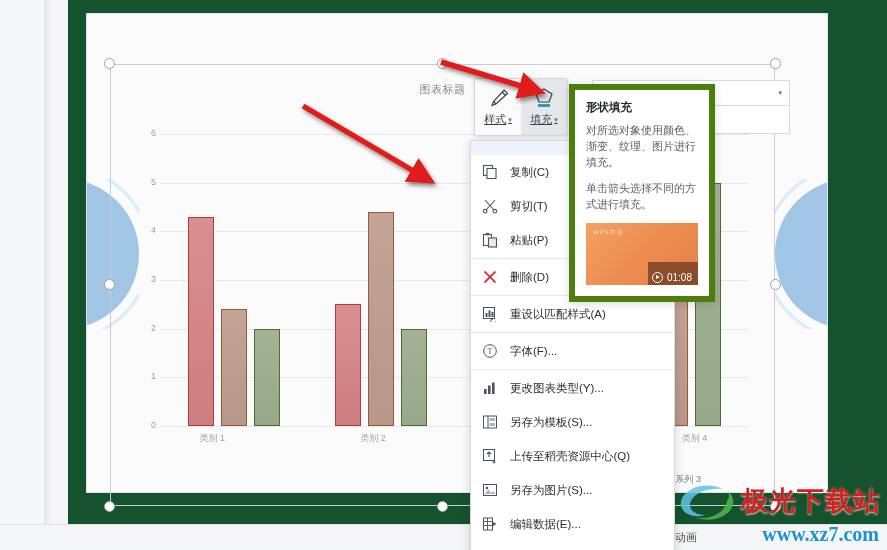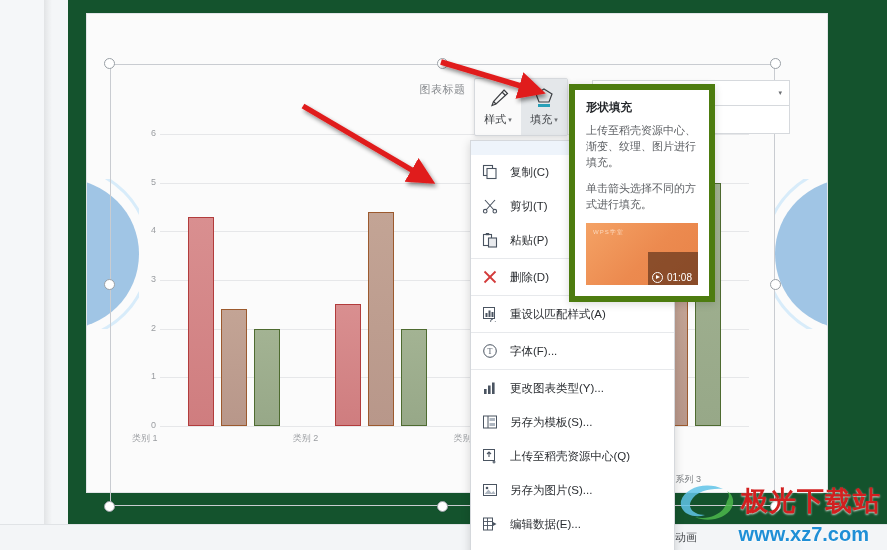--- a/index.html
+++ b/index.html
@@ -99,21 +99,21 @@
     justify-content: center; gap: 7px; position: relative;
   }
   .bar { width: 26px; }
   .bar.s1 { background: linear-gradient(to bottom, #d98f90, #cf7d7f); border: 1px solid #b23c3c; }
   .bar.s2 { background: linear-gradient(to bottom, #c3a495, #b8978a); border: 1px solid #9c5a2e; }
   .bar.s3 { background: linear-gradient(to bottom, #a3b393, #97a888); border: 1px solid #4e6b30; }
   .xlabels {
     position: absolute; left: 22px; right: 0; bottom: 58px; height: 16px;
     display: flex;
   }
-  .xlabel { flex: 1 1 0; font-size: 9px; color: #9a9da1; }
+  .xlabel { flex: 1 1 0; text-align: center; font-size: 9px; color: #9a9da1; }
   .legend {
     position: absolute; right: 74px; bottom: 20px;
     display: flex; align-items: center; gap: 5px;
     font-size: 9px; color: #7d8084;
   }
   .legend-item { display: flex; align-items: center; gap: 3px; }
   .swatch { width: 7px; height: 7px; display: inline-block; }
   .swatch.s1 { background: #cf6a6c; }
   .swatch.s2 { background: #b08468; }
   .swatch.s3 { background: #7f9153; }
@@ -127,21 +127,21 @@
     box-shadow: 0 1px 4px rgba(0,0,0,.12);
     z-index: 30;
   }
   .tb-btn {
     width: 46px; display: flex; flex-direction: column;
     align-items: center; justify-content: flex-start; padding-top: 5px;
     cursor: default;
   }
   .tb-btn.active { background: #e4e7ea; }
   .tb-icon { height: 28px; display: flex; align-items: center; }
-  .tb-label { font-size: 11px; color: #3c3f43; display: flex; align-items: center; gap: 2px; }
+  .tb-label { font-size: 11px; color: #3c3f43; display: flex; align-items: center; gap: 2px; text-decoration: underline; }
   .caret { font-size: 7px; color: #6b6e72; }
 
   
   .style-dropdown {
     position: absolute; left: 592px; top: 80px;
     width: 198px; height: 26px; background: #ffffff;
     border: 1px solid #d6d9dd; z-index: 20;
     display: flex; align-items: center; justify-content: flex-end;
     padding-right: 7px;
   }
@@ -169,21 +169,21 @@
     overflow: hidden;
   }
   .tt-brand { position: absolute; left: 7px; top: 5px; font-size: 6px; color: #fcd9bd; letter-spacing: 1px; }
   .tt-vtitle {
     position: absolute; left: 8px; top: 20px; right: 6px;
     font-size: 10px; color: #ffffff; font-weight: bold; line-height: 1.3;
   }
   .tt-dur {
     position: absolute; right: 0; bottom: 0;
     background: rgba(60,30,15,.55); color: #fff; font-size: 10px;
-    padding: 20px 6px 2px 4px; display: flex; align-items: center; gap: 4px;
+    padding: 10px 6px 2px 4px; display: flex; align-items: center; gap: 4px;
   }
   .play-ring {
     width: 11px; height: 11px; border-radius: 50%; border: 1.2px solid #fff;
     display: inline-flex; align-items: center; justify-content: center;
   }
   .play-tri {
     width: 0; height: 0; border-left: 4px solid #fff;
     border-top: 2.6px solid transparent; border-bottom: 2.6px solid transparent;
     margin-left: 1px;
   }
@@ -229,22 +229,23 @@
     display: flex; flex-direction: column; align-items: flex-end;
   }
   .wm-row { display: flex; align-items: center; gap: 4px; margin-left: 14px; }
   .wm-text {
     font-size: 27px; font-weight: bold; color: #d21f1f;
     letter-spacing: 1px; line-height: 1;
     text-shadow: 0 1px 2px rgba(255,255,255,.8);
   }
   .wm-url {
     font-size: 20px; font-weight: bold; color: #1f8fd6; line-height: 1;
-    margin-top: 1px; margin-right: 12px;
+    margin-top: 1px; margin-right: 2px;
     text-shadow: 0 1px 2px rgba(255,255,255,.8);
+    font-family: Liberation Serif, serif;
   }
 </style>
 </head>
 <body>
 
 <div id="app">
 
   <div class="outer-left-pane"></div>
   <div class="pane-shadow"></div>
 
@@ -370,21 +371,21 @@
       <div class="tb-label">
         <span>填充</span>
         <span class="caret">▾</span>
       </div>
     </div>
   </div>
 
   <div class="tooltip">
     <div class="tt-title">形状填充</div>
     <div class="tt-body">
-      <p>上传至稻壳资源中心、渐变、纹理、图片进行填充。</p>
+      <p>对所选对象使用颜色、渐变、纹理、图片进行填充。</p>
       <p>单击箭头选择不同的方式进行填充。</p>
     </div>
     <div class="tt-video">
       <div class="tt-brand">WPS学堂</div>
       <div class="tt-dur">
         <span class="play-ring">
             <span class="play-tri"></span>
           </span>
         <span>01:08</span>
       </div>

